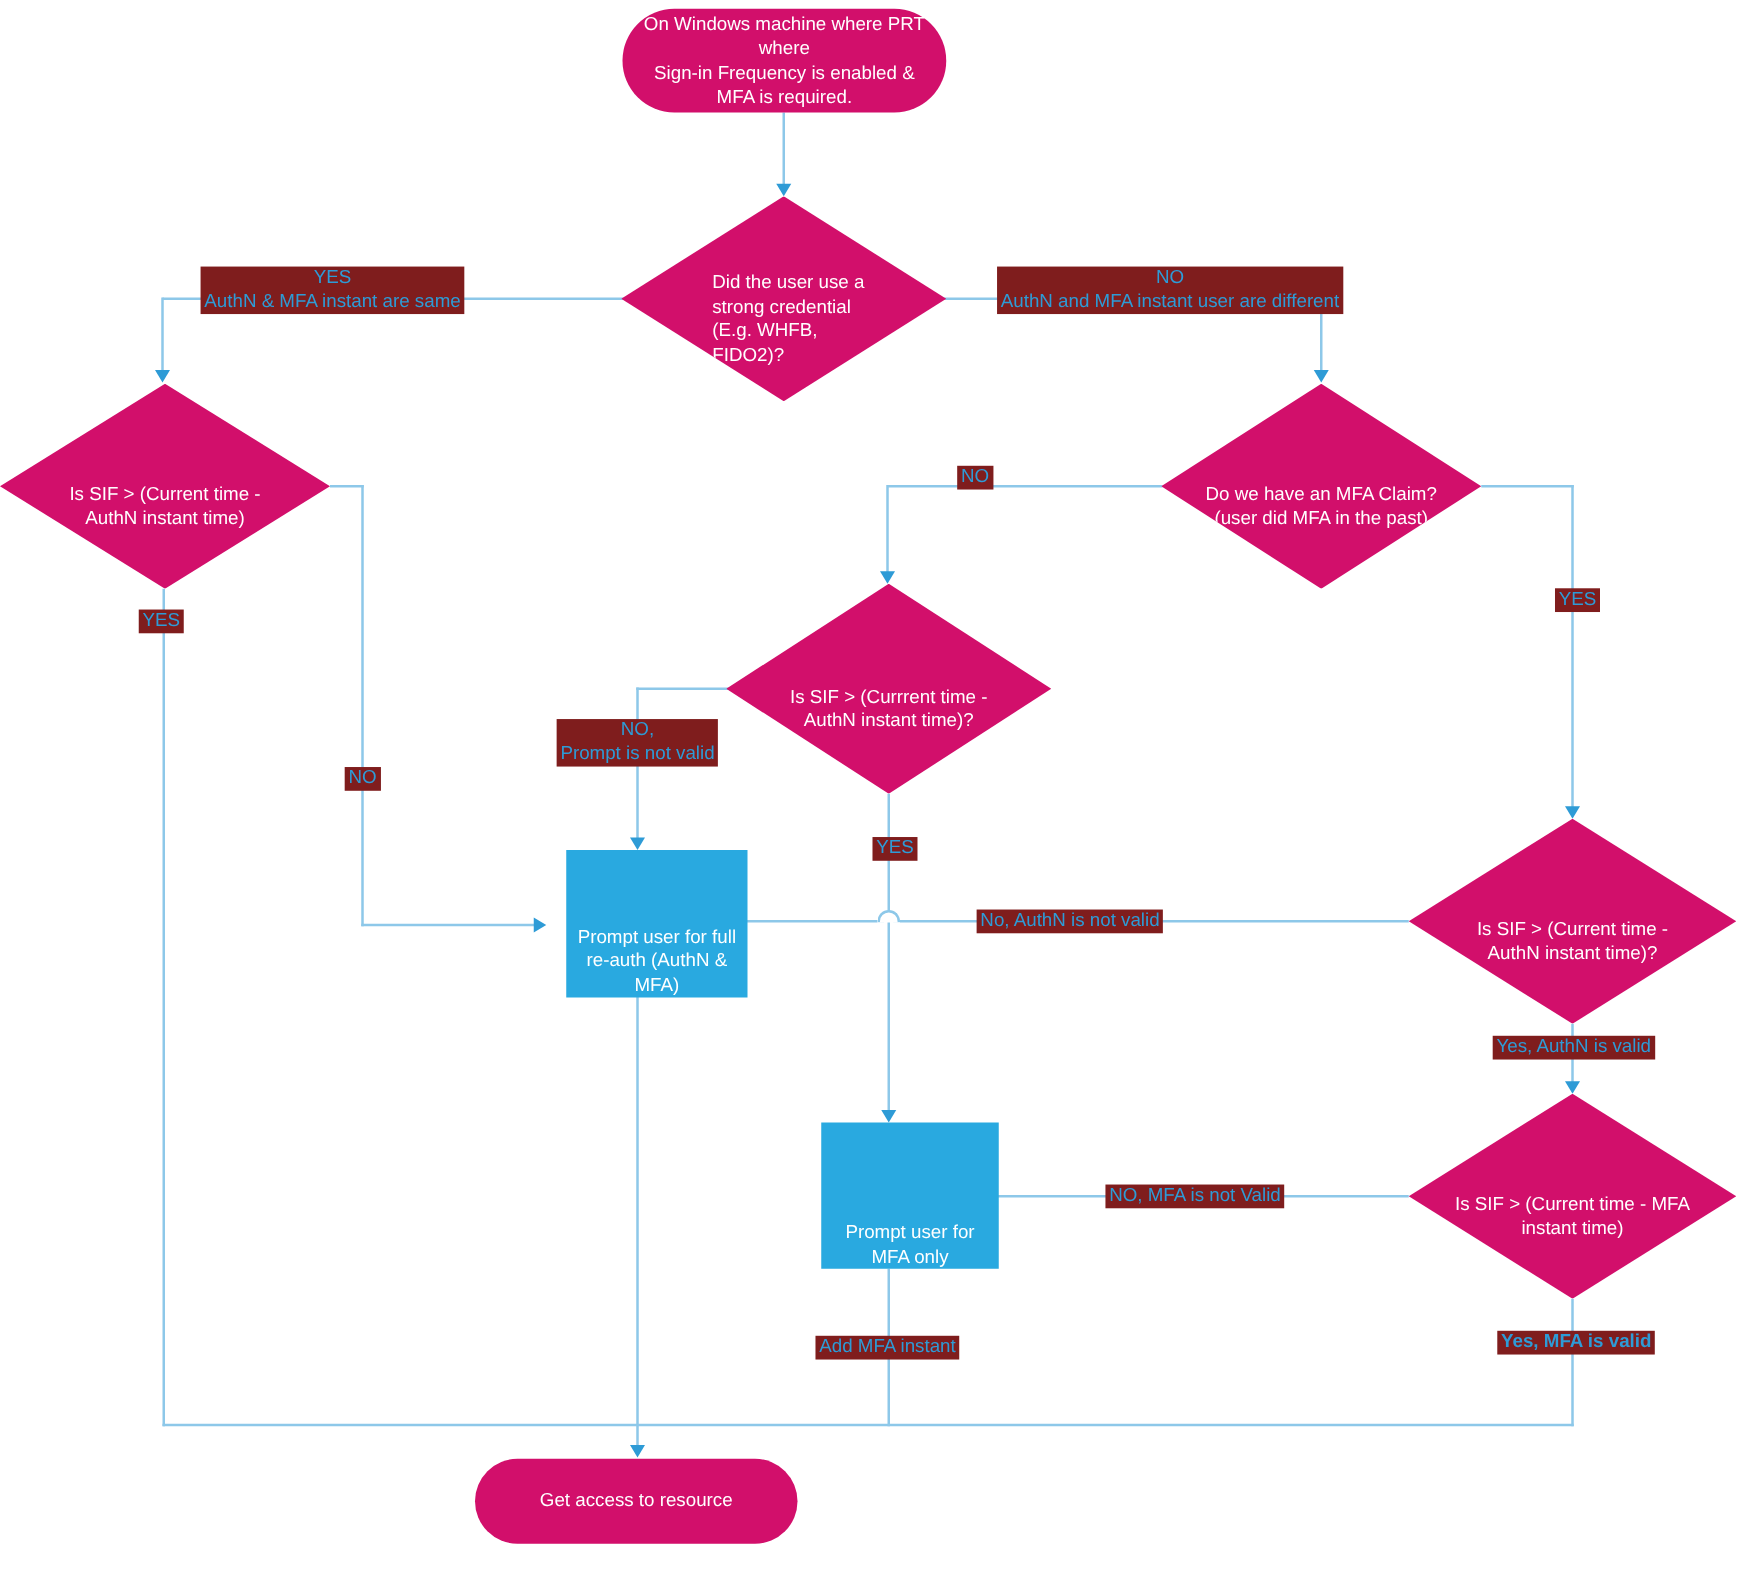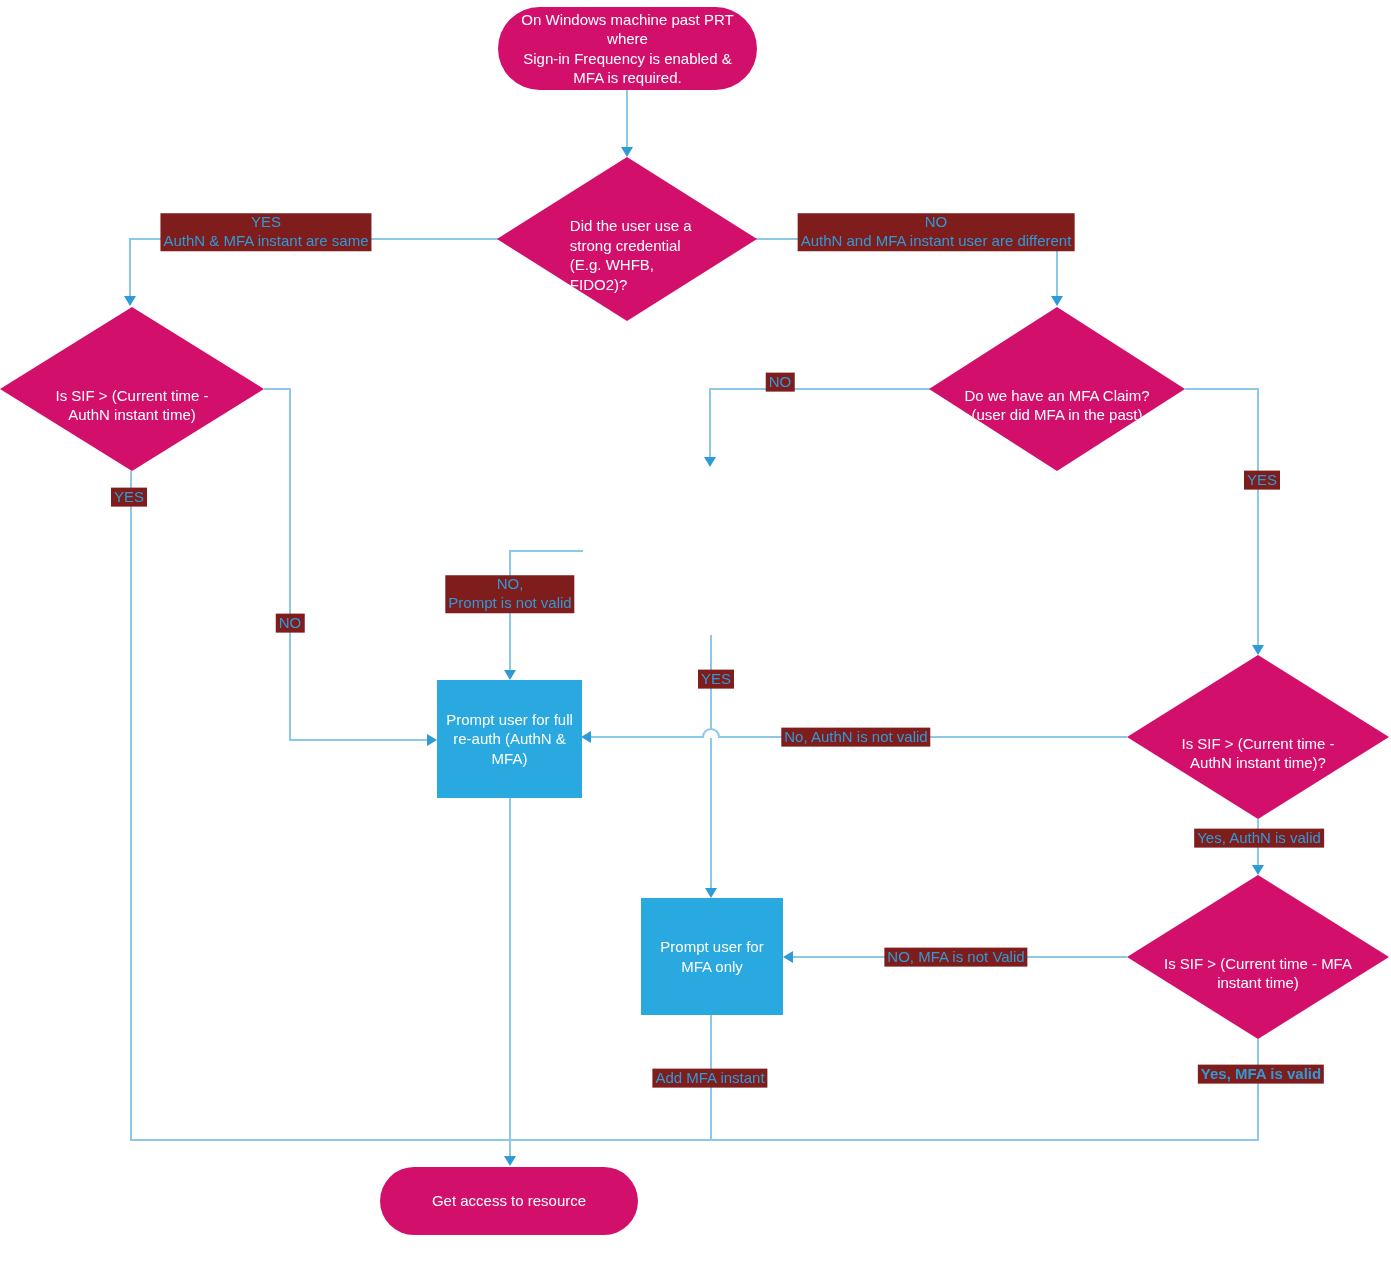--- a/index.html
+++ b/index.html
@@ -28,22 +28,22 @@
   }
   .diamond {
     position:absolute; background:#d20f6b; color:#fff;
     clip-path:polygon(50% 0,100% 50%,50% 100%,0 50%);
     display:flex; align-items:center; justify-content:center;
     text-align:center; font-size:15px; line-height:1.3;
   }
   .diamond .txt { width:72%;margin-top:32px; }
   .process {
     position:absolute; background:#29a9e0; color:#fff;
-    display:flex; align-items:center; justify-content:center;
-    text-align:center; font-size:15px; line-height:1.3;
+    display:flex; align-items:flex-end; justify-content:center;
+    text-align:center; font-size:15px; line-height:1.3;margin-left:16px;
   }
   .process .txt { width:92%; }
   
   .elabel {
     position:absolute; transform:translate(-50%,-50%);
     color:#2e9bd6; font-size:15px; line-height:1.25;
     background:#7f1d1d; padding:0 3px; text-align:center; white-space:nowrap;
   }
 </style>
 </head>
@@ -120,39 +120,42 @@
   </div>
   <div class="elabel" style="left:716px; top:679px;">YES</div>
   <div class="elabel" style="left:856px; top:737px;">No, AuthN is not valid</div>
   <div class="elabel" style="left:1259px; top:838px;">Yes, AuthN is valid</div>
   <div class="elabel" style="left:956px; top:957px;">NO, MFA is not Valid</div>
   <div class="elabel" style="left:710px; top:1078px;">Add MFA instant</div>
   <div class="elabel" style="left:1261px; top:1074px;font-weight:bold;">Yes, MFA is valid</div>
 
   <div class="stadium" style="left:498px; top:7px; width:259px; height:83px; border-radius:42px;">
     <div>
-      <div>On Windows machine past PRT</div>
+      <div>On Windows machine where PRT</div>
       <div>where</div>
       <div>Sign-in Frequency is enabled &amp;</div>
       <div>MFA is required.</div>
     </div>
   </div>
 
   <div class="diamond" style="left:497px; top:157px; width:260px; height:164px;">
     <div class="txt" style="width:56%; text-align:left; margin-left:12%;">Did the user use a strong credential (E.g. WHFB, FIDO2)?</div>
   </div>
 
   <div class="diamond" style="left:0px; top:307px; width:264px; height:164px;">
     <div class="txt" style="width:72%;">Is SIF &gt; (Current time - AuthN instant time)</div>
   </div>
 
   <div class="diamond" style="left:929px; top:307px; width:256px; height:164px;">
     <div class="txt" style="width:84%;">Do we have an MFA Claim? (user did MFA in the past)</div>
   </div>
 
+  <div class="diamond" style="left:581px; top:467px; width:260px; height:168px;">
+    <div class="txt" style="width:74%;">Is SIF &gt; (Currrent time - AuthN instant time)?</div>
+  </div>
 
   <div class="diamond" style="left:1127px; top:655px; width:262px; height:164px;">
     <div class="txt" style="width:72%;">Is SIF &gt; (Current time - AuthN instant time)?</div>
   </div>
 
   <div class="diamond" style="left:1127px; top:875px; width:262px; height:164px;">
     <div class="txt" style="width:88%;">Is SIF &gt; (Current time - MFA instant time)</div>
   </div>
 
   <div class="process" style="left:437px; top:680px; width:145px; height:118px;">

